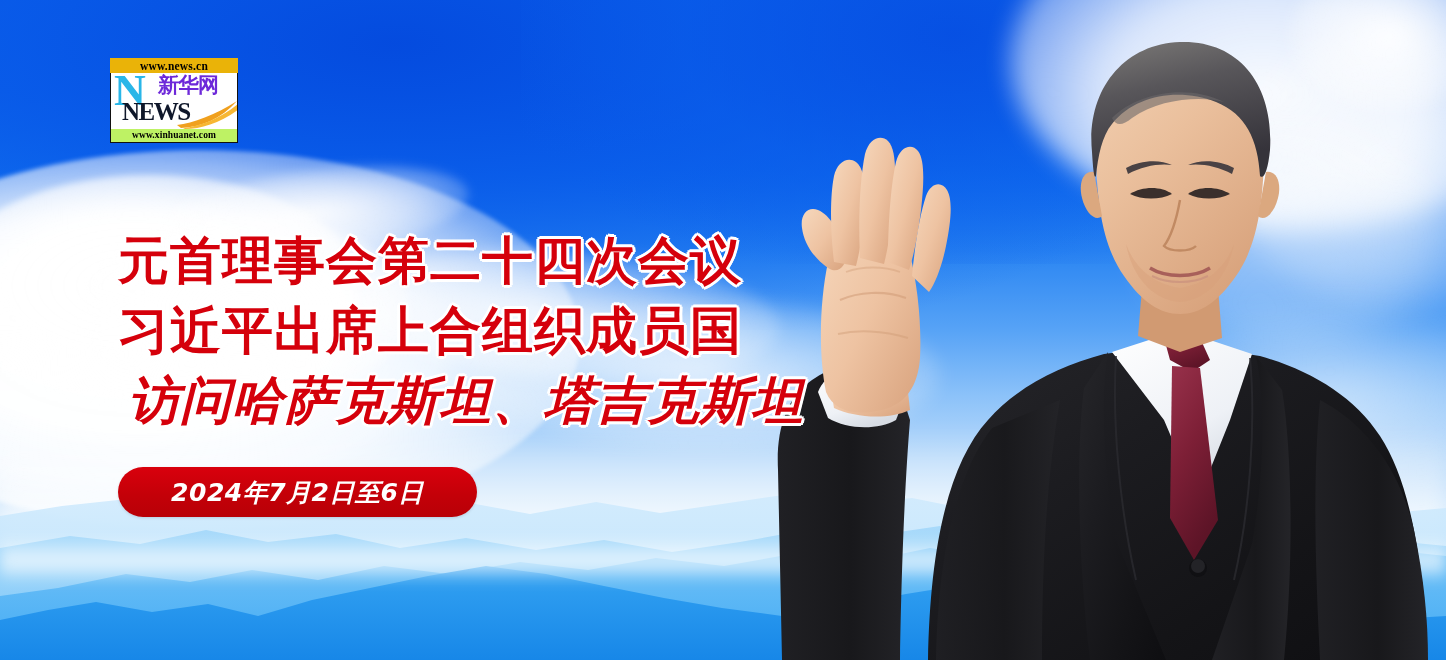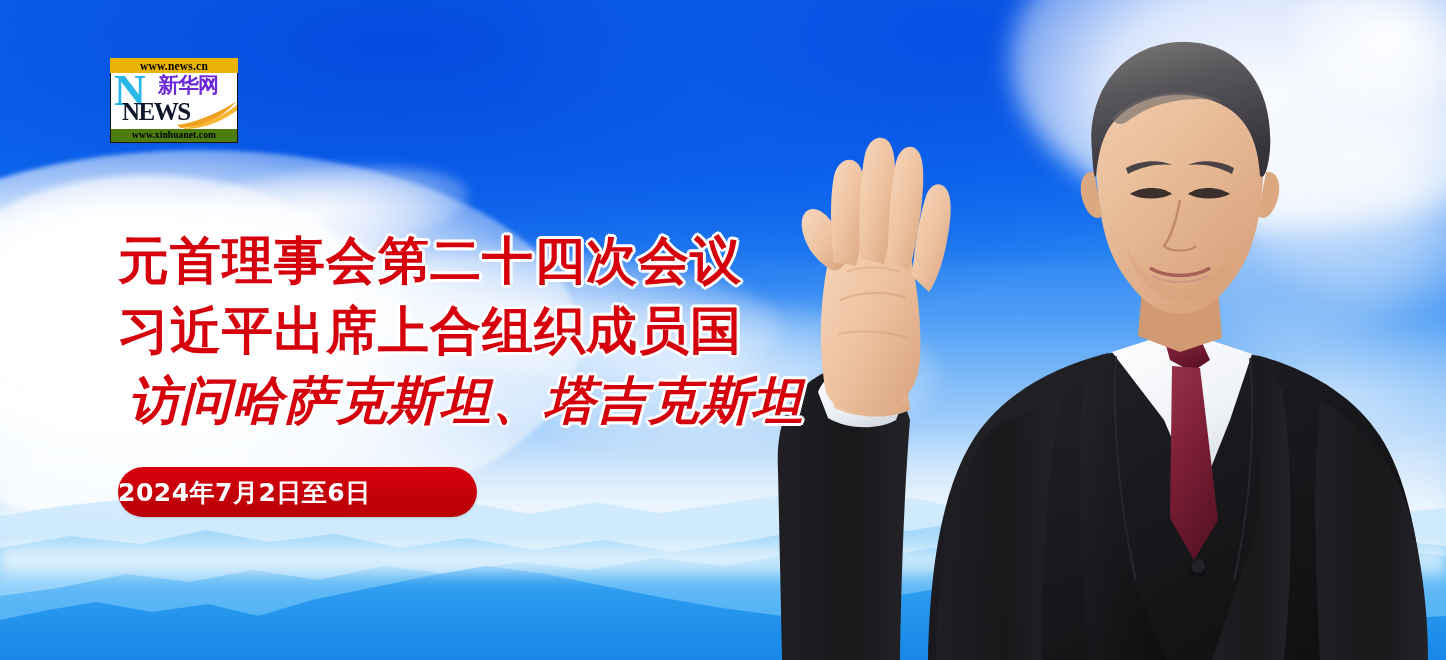--- a/index.html
+++ b/index.html
@@ -268,21 +268,21 @@
     letter-spacing: -1.5px;
     font-family: "Liberation Serif", "DejaVu Serif", serif;
   }
   .logo-swoosh {
     position: absolute;
     right: -4px; top: 26px;
     width: 66px; height: 30px;
     overflow: hidden;
   }
   .logo-bot {
-    background: #4d7c0f;
+    background: #bef264;
     border: 1px solid #111;
     border-top: none;
     height: 14px;
     display: flex;
     align-items: center;
     justify-content: center;
     box-sizing: border-box;
   }
   .logo-bot span {
     font-size: 9.5px;
@@ -319,23 +319,24 @@
 
   
   .date-badge {
     position: absolute;
     left: 118px; top: 467px;
     width: 359px; height: 50px;
     background: linear-gradient(to bottom, #d9000d 0%, #c40008 55%, #b80007 100%);
     border-radius: 25px;
     display: flex;
     align-items: center;
-    justify-content: flex-start;
+    justify-content: center;
     z-index: 36;
     box-shadow: 0 1px 3px rgba(0,0,0,0.12);
+    font-style: italic;
   }
   .date-badge span {
     color: #ffffff;
     font-size: 25px;
     font-weight: bold;
     letter-spacing: .5px;
     font-family: "DejaVu Sans", "Liberation Sans", sans-serif;
   }
 
   

